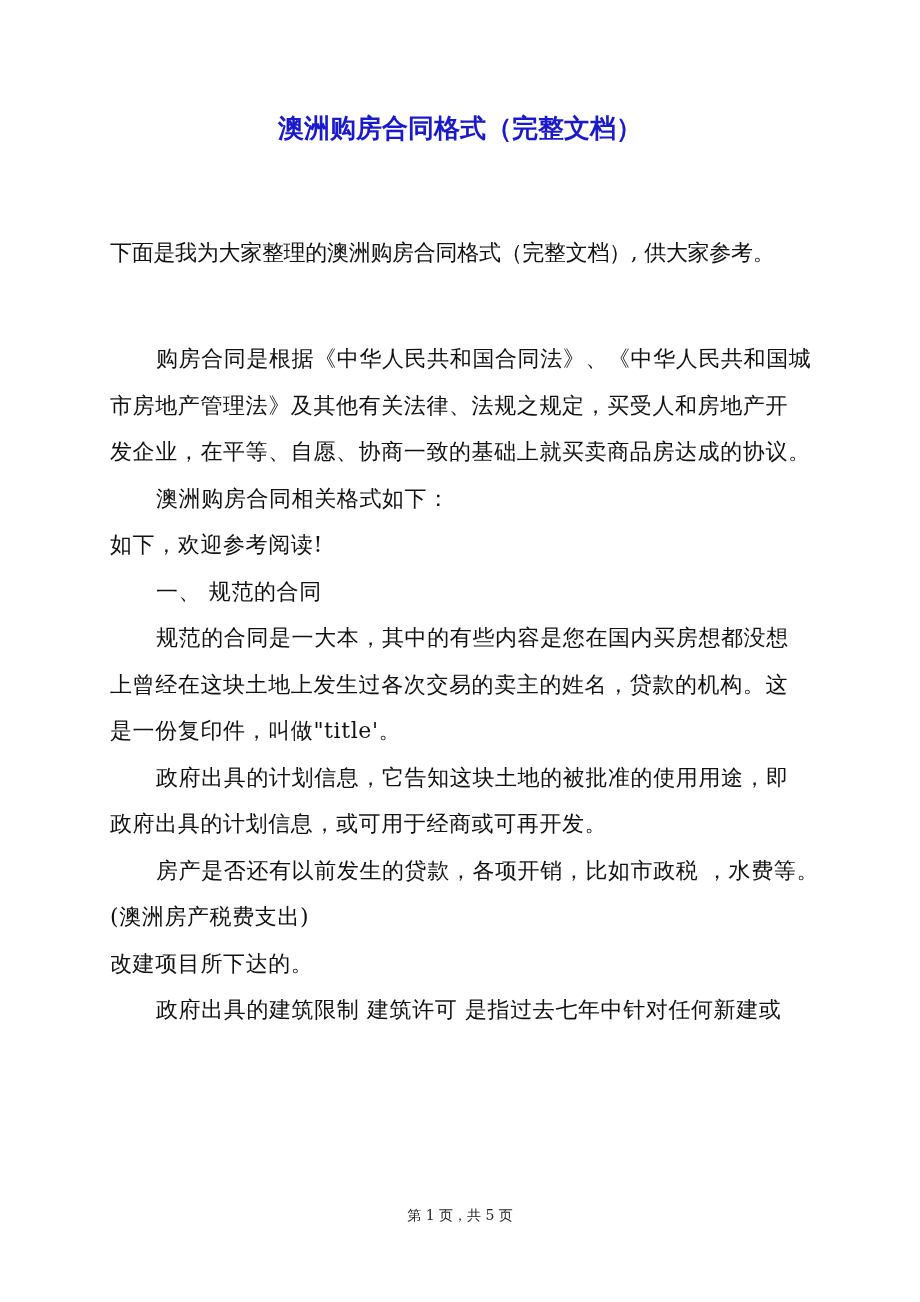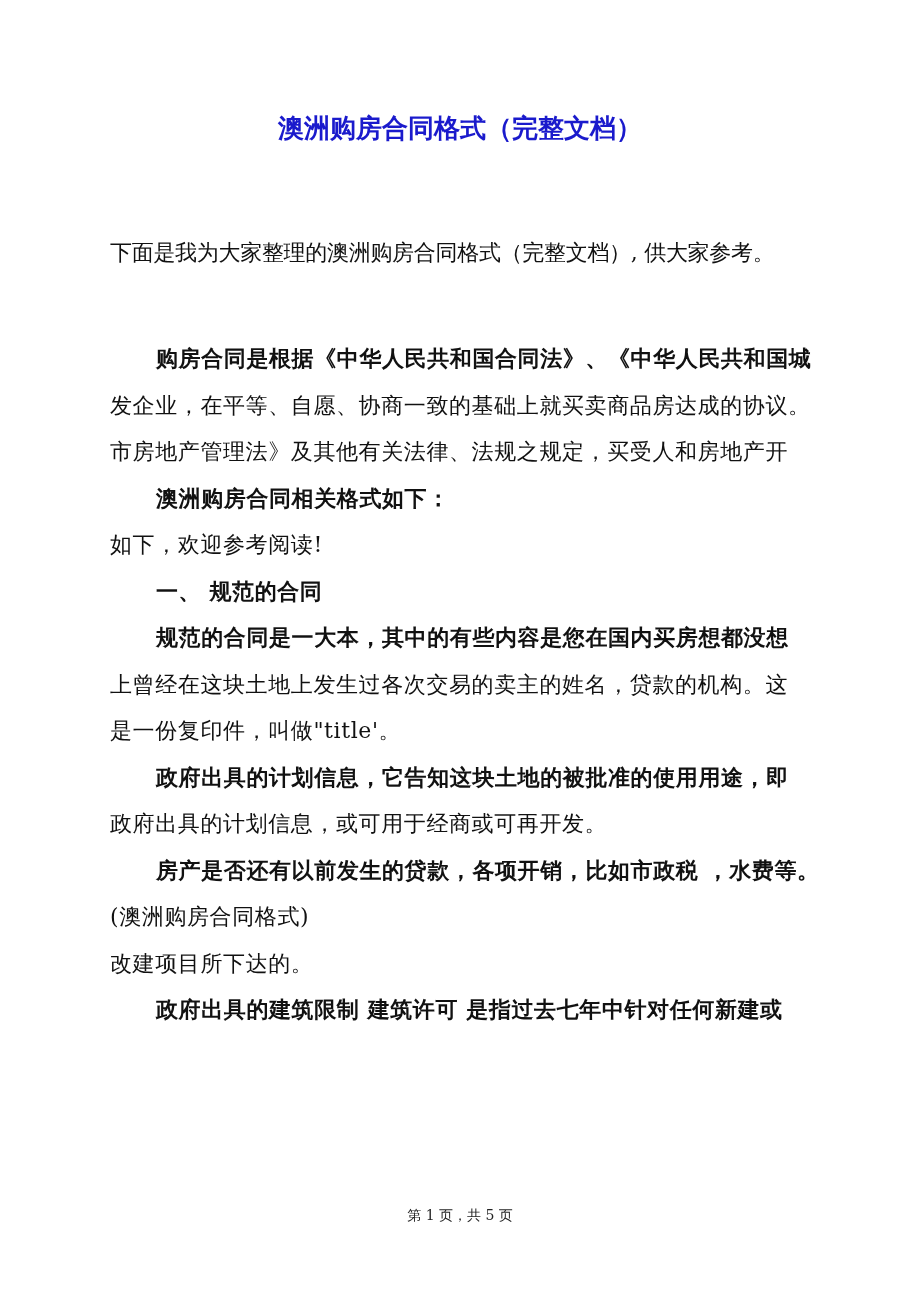--- a/index.html
+++ b/index.html
@@ -52,21 +52,21 @@
       left: 110px;
       width: 700px;
       font-size: 22px;
       letter-spacing: 0.6px;
     }
     .line {
       display: block;
       white-space: nowrap;
       height: 46.5px;
     }
-    .line.indent { padding-left: 46px; font-weight: bold; }
+    .line.indent { padding-left: 46px; }
     .footer {
       position: absolute;
       top: 1205px;
       left: 0;
       width: 920px;
       text-align: center;
       font-size: 14px;
       line-height: 20px;
       color: #222222;
     }
@@ -75,31 +75,31 @@
 <body>
 
 <div class="page">
 
   <div class="title">澳洲购房合同格式（完整文档）</div>
 
   <div class="intro">下面是我为大家整理的澳洲购房合同格式（完整文档）, 供大家参考。</div>
 
   <div class="body-text">
     <span class="line indent">购房合同是根据《中华人民共和国合同法》、《中华人民共和国城</span>
+    <span class="line">市房地产管理法》及其他有关法律、法规之规定，买受人和房地产开</span>
     <span class="line">发企业，在平等、自愿、协商一致的基础上就买卖商品房达成的协议。</span>
-    <span class="line">市房地产管理法》及其他有关法律、法规之规定，买受人和房地产开</span>
     <span class="line indent">澳洲购房合同相关格式如下：</span>
     <span class="line">如下，欢迎参考阅读!</span>
     <span class="line indent">一、  规范的合同</span>
     <span class="line indent">规范的合同是一大本，其中的有些内容是您在国内买房想都没想</span>
     <span class="line">上曾经在这块土地上发生过各次交易的卖主的姓名，贷款的机构。这</span>
     <span class="line">是一份复印件，叫做"title'。</span>
     <span class="line indent">政府出具的计划信息，它告知这块土地的被批准的使用用途，即</span>
     <span class="line">政府出具的计划信息，或可用于经商或可再开发。</span>
     <span class="line indent">房产是否还有以前发生的贷款，各项开销，比如市政税 ，水费等。</span>
-    <span class="line">(澳洲购房合同格式)</span>
+    <span class="line">(澳洲房产税费支出)</span>
     <span class="line">改建项目所下达的。</span>
     <span class="line indent">政府出具的建筑限制 建筑许可 是指过去七年中针对任何新建或</span>
   </div>
 
   <div class="footer">第 1 页，共 5 页</div>
 
 </div>
 
 </body></html>

